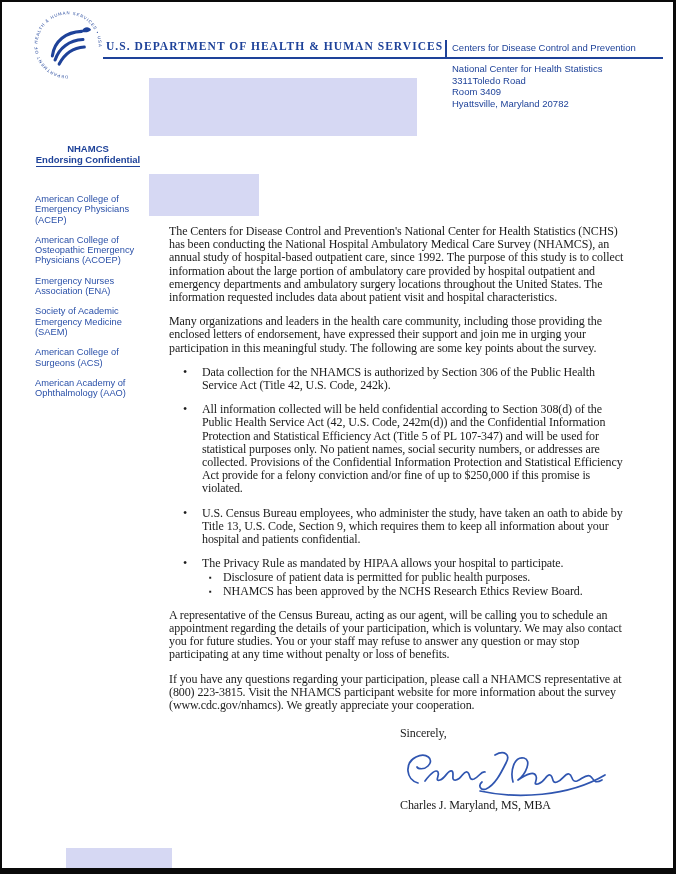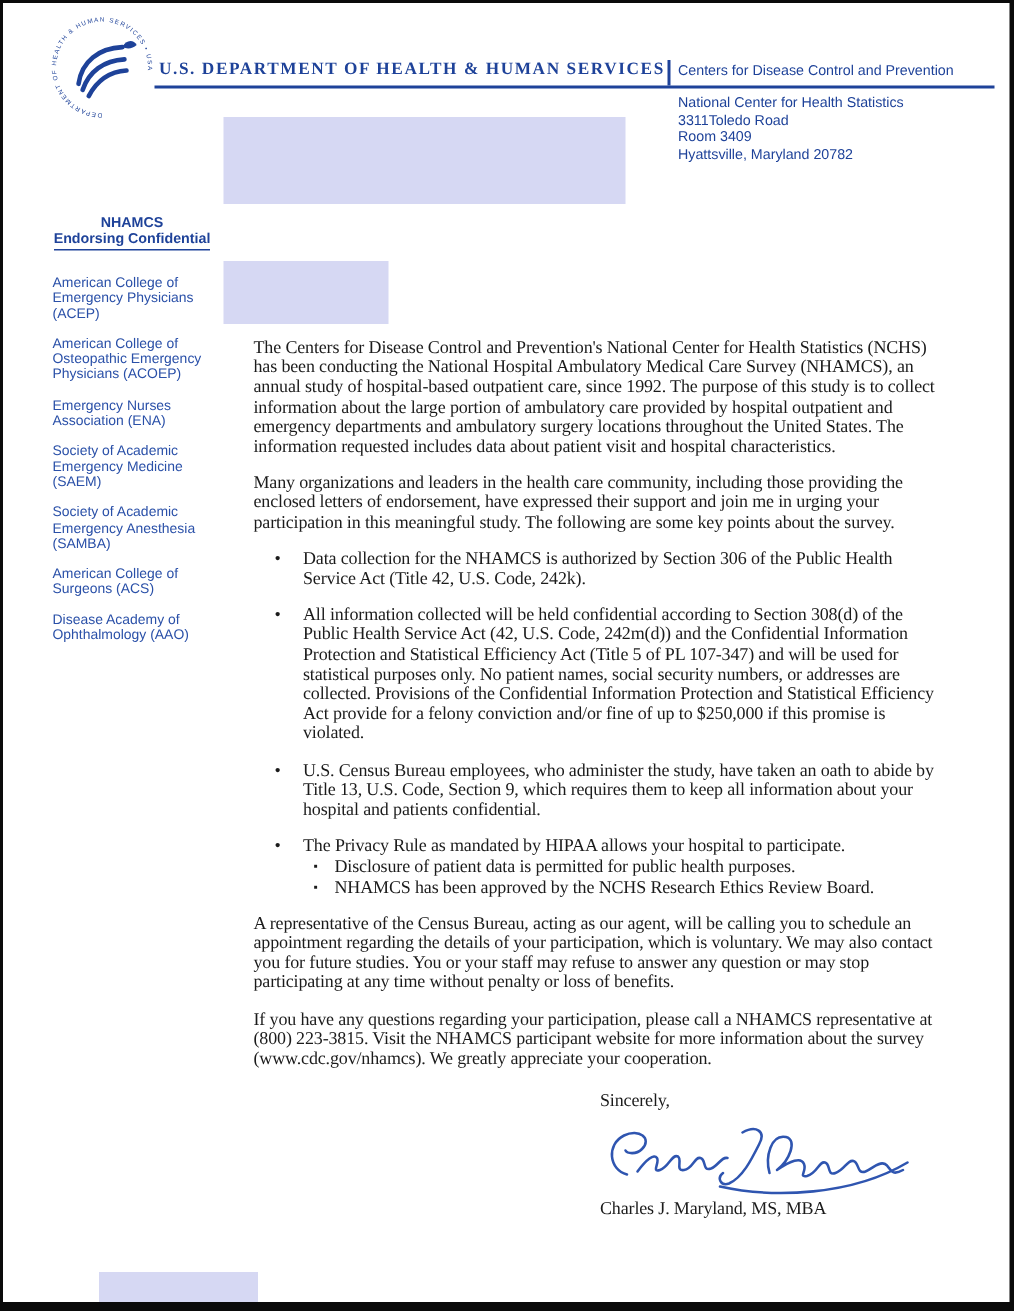--- a/index.html
+++ b/index.html
@@ -29,21 +29,21 @@
   .redaction{position:absolute;background:var(--redact);}
   .redaction-recipient{left:147px;top:76px;width:268px;height:58px;}
   .redaction-salutation{left:147px;top:172px;width:110px;height:42px;}
   .redaction-footer{left:64px;top:846px;width:106px;height:24px;}
 
   
   .sidebar{position:absolute;left:28px;top:141px;width:116px;
            font-family:"Liberation Sans",sans-serif;color:var(--blue2);}
   .sidebar-heading{text-align:center;font-weight:bold;font-size:9.5px;line-height:11px;color:var(--blue);}
   .sidebar-heading .underline{display:inline-block;border-bottom:1px solid var(--blue);padding-bottom:1px;}
-  .org-list{list-style:none;margin:16px 0 0;padding:0 0 0 5px;}
+  .org-list{list-style:none;margin:27px 0 0;padding:0 0 0 5px;}
   .org-item{font-size:9.3px;line-height:10.3px;margin-bottom:10px;}
 
   
   .content{position:absolute;left:167px;top:223px;width:457px;
            font-size:12px;line-height:13.2px;letter-spacing:-0.1px;color:var(--ink);}
   .para{margin:0 0 11px;}
   .bullets{list-style:none;margin:0 0 11px;padding:0;}
   .bullet{position:relative;padding-left:33px;margin-bottom:11px;}
   .bullet::before{content:"\2022";position:absolute;left:14px;top:0;}
   .bullet:last-child{margin-bottom:0;}
@@ -94,23 +94,22 @@
   <aside class="sidebar">
     <div class="sidebar-heading">
       <div>NHAMCS</div>
       <span class="underline">Endorsing Confidential</span>
     </div>
     <ul class="org-list">
       <li class="org-item">American College of Emergency Physicians (ACEP)</li>
       <li class="org-item">American College of Osteopathic Emergency Physicians (ACOEP)</li>
       <li class="org-item">Emergency Nurses Association (ENA)</li>
       <li class="org-item">Society of Academic Emergency Medicine (SAEM)</li>
-      <li class="org-item">Society of Academic Emergency Anesthesia (SAMBA)</li>
       <li class="org-item">American College of Surgeons (ACS)</li>
-      <li class="org-item">Disease Academy of Ophthalmology (AAO)</li>
+      <li class="org-item">American Academy of Ophthalmology (AAO)</li>
     </ul>
   </aside>
 
   <main class="content">
     <p class="para">The Centers for Disease Control and Prevention's National Center for Health Statistics (NCHS) has been conducting the National Hospital Ambulatory Medical Care Survey (NHAMCS), an annual study of hospital-based outpatient care, since 1992. The purpose of this study is to collect information about the large portion of ambulatory care provided by hospital outpatient and emergency departments and ambulatory surgery locations throughout the United States. The information requested includes data about patient visit and hospital characteristics.</p>
     <p class="para">Many organizations and leaders in the health care community, including those providing the enclosed letters of endorsement, have expressed their support and join me in urging your participation in this meaningful study. The following are some key points about the survey.</p>
 
     <ul class="bullets">
       <li class="bullet">Data collection for the NHAMCS is authorized by Section 306 of the Public Health Service Act (Title 42, U.S. Code, 242k).</li>
       <li class="bullet">All information collected will be held confidential according to Section 308(d) of the Public Health Service Act (42, U.S. Code, 242m(d)) and the Confidential Information Protection and Statistical Efficiency Act (Title 5 of PL 107-347) and will be used for statistical purposes only. No patient names, social security numbers, or addresses are collected. Provisions of the Confidential Information Protection and Statistical Efficiency Act provide for a felony conviction and/or fine of up to $250,000 if this promise is violated.</li>

